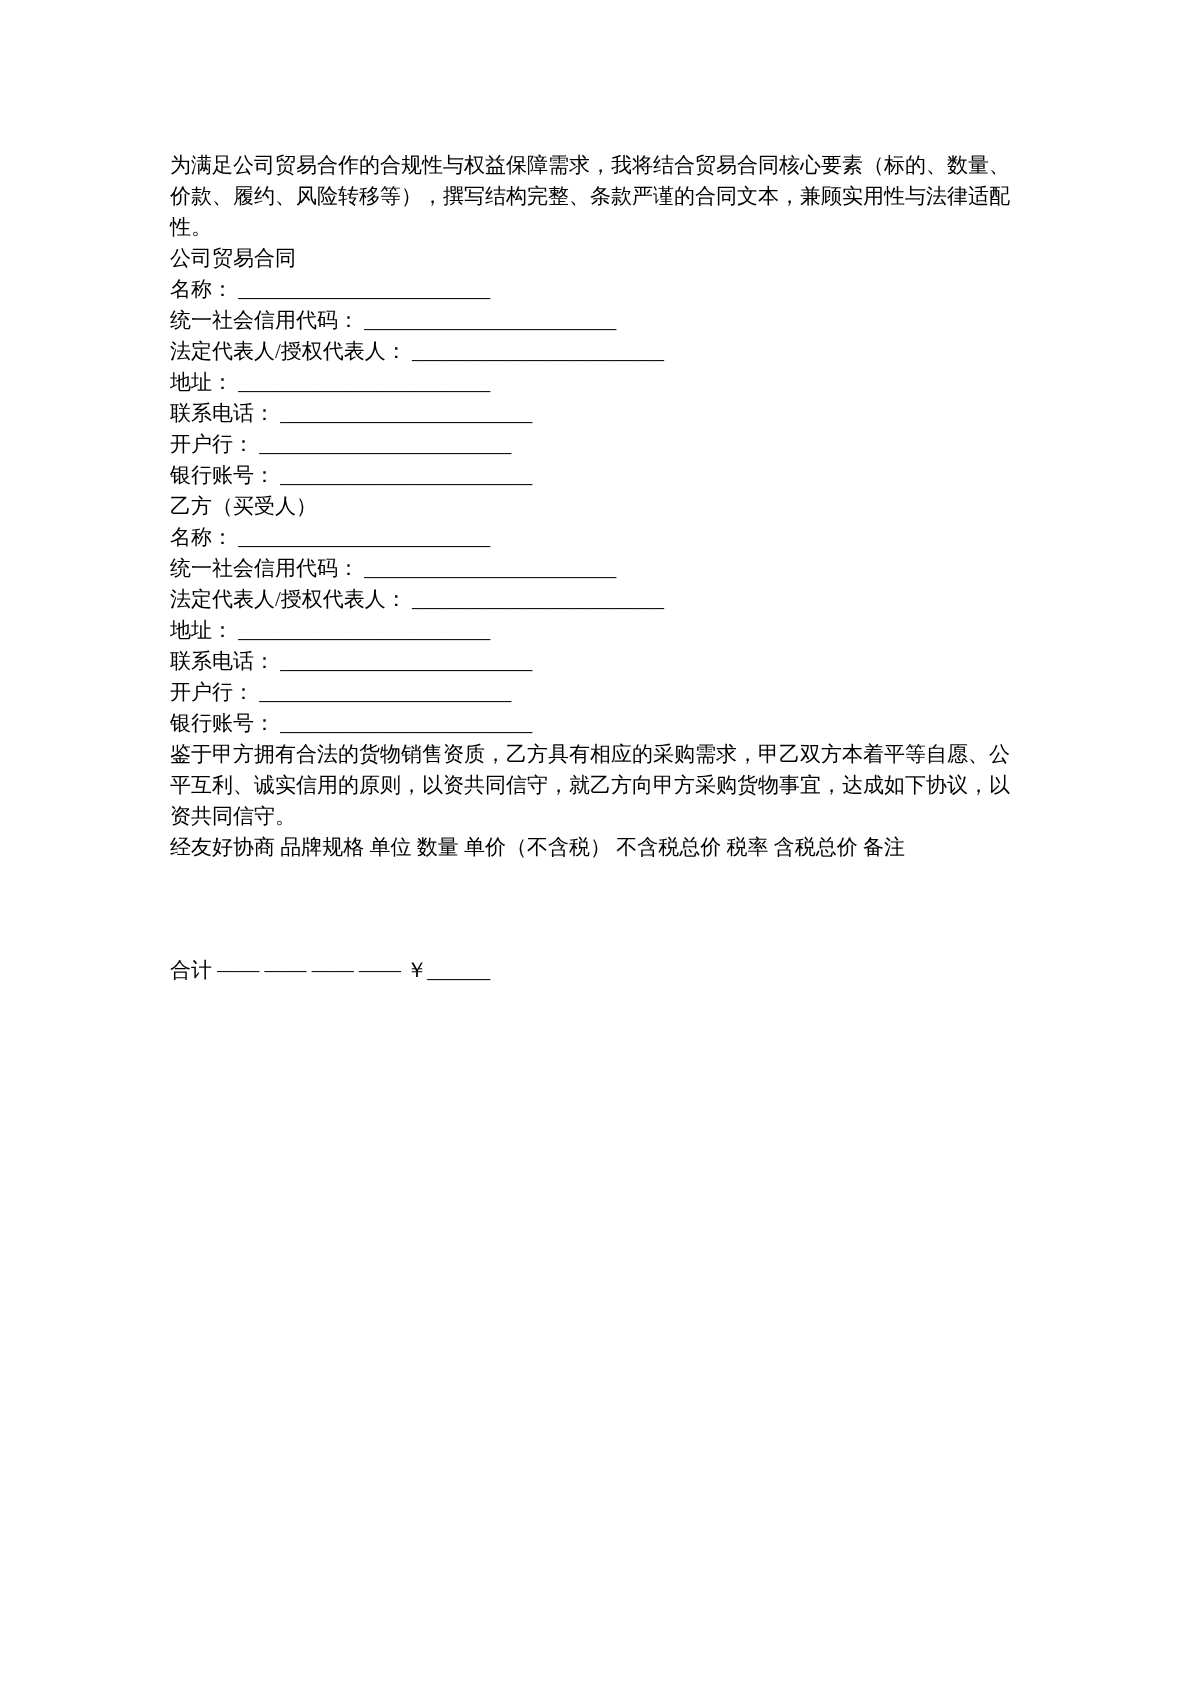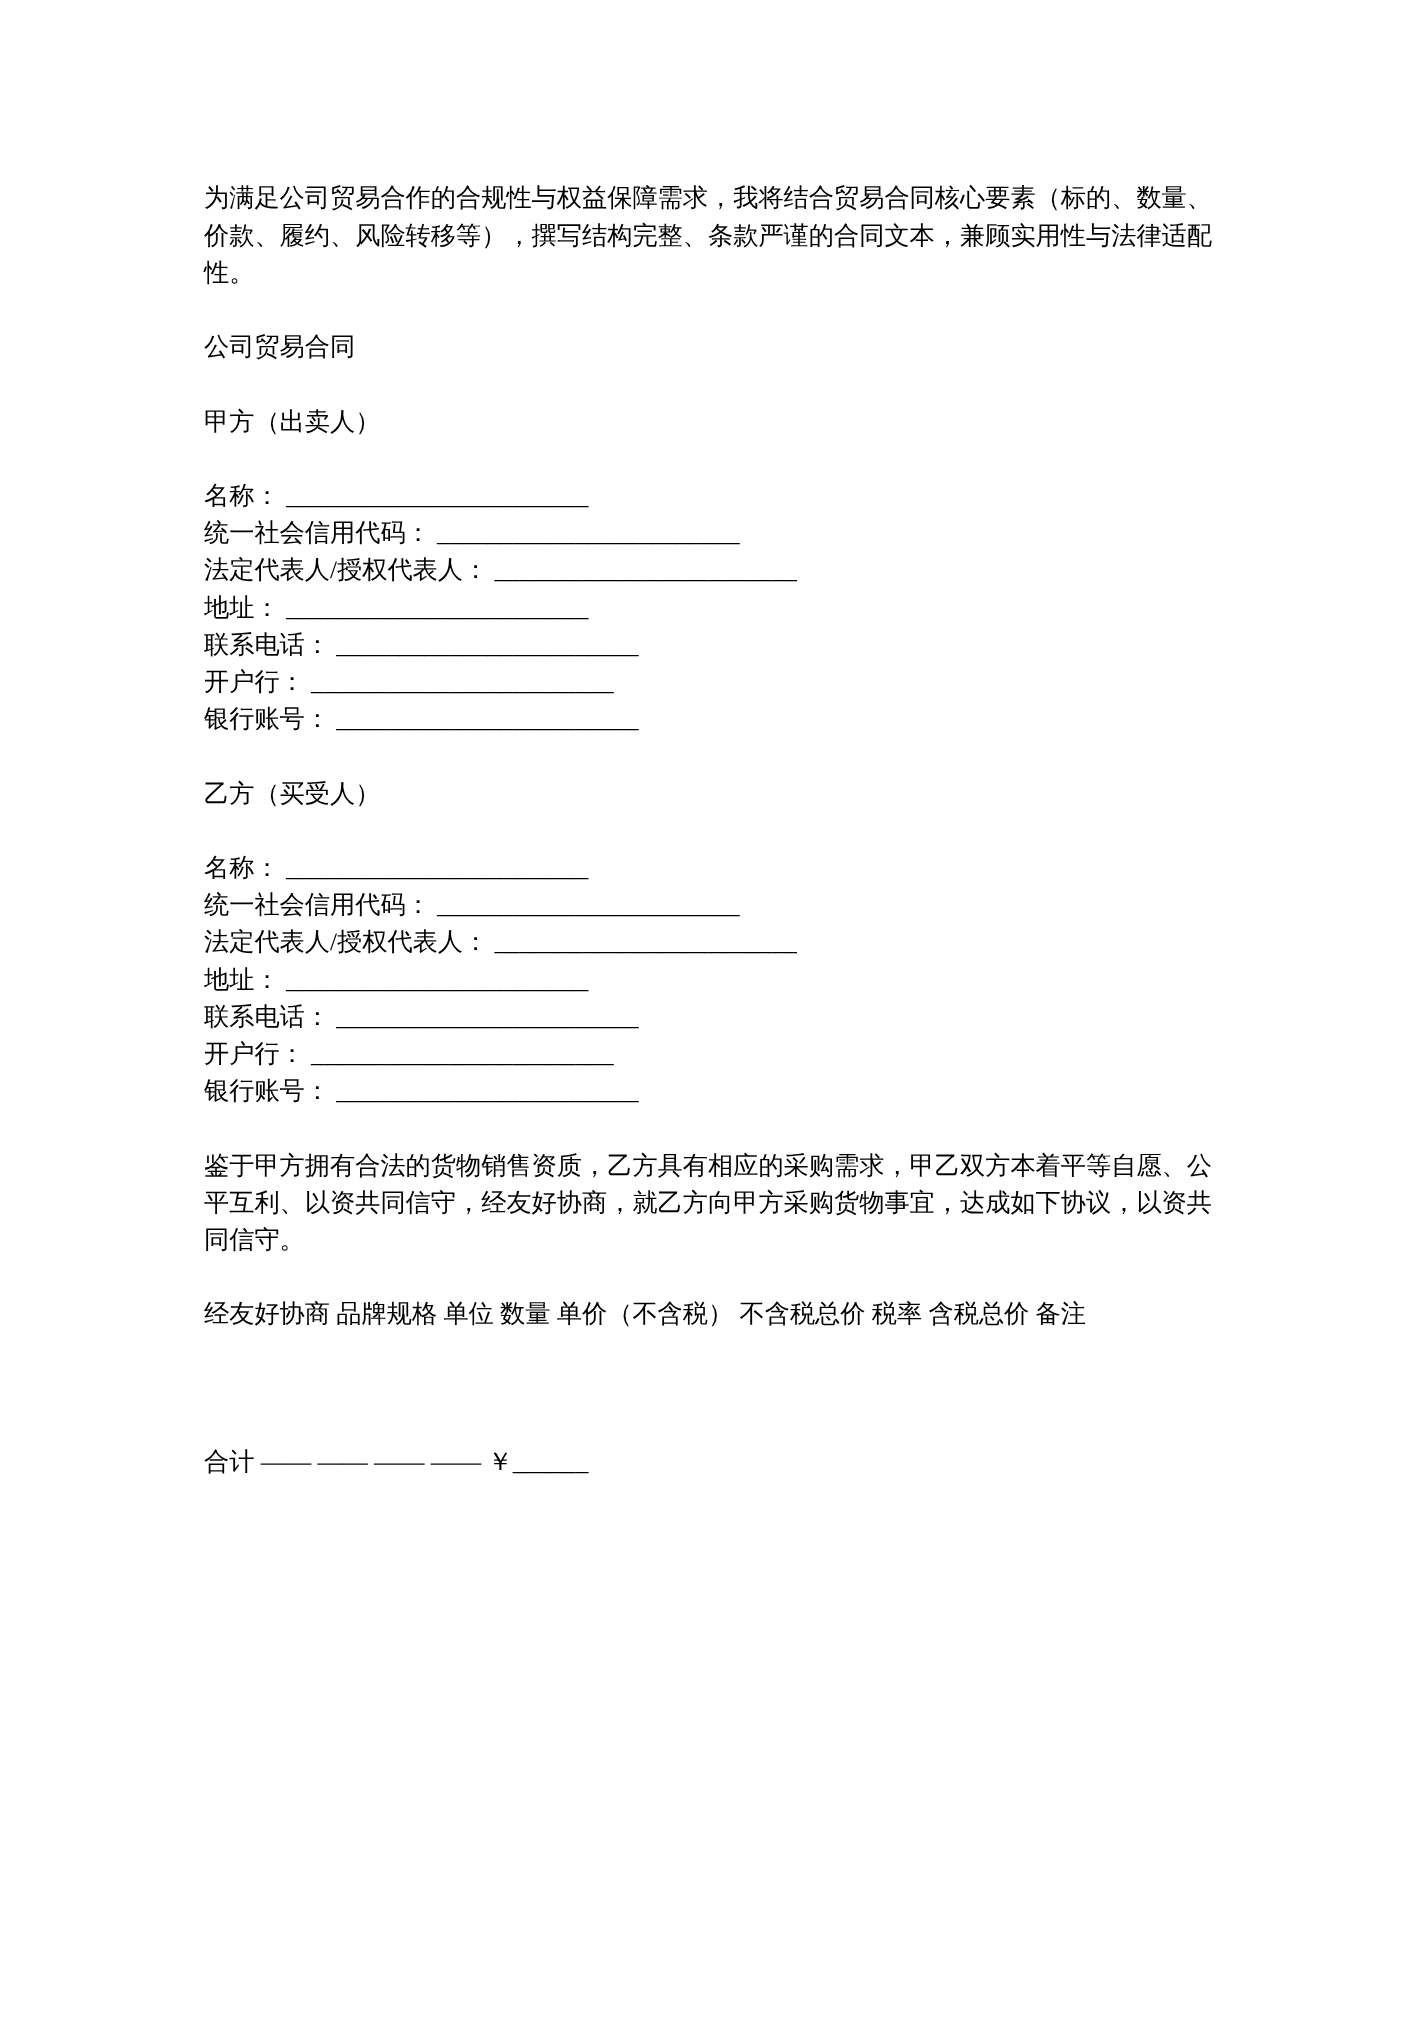--- a/index.html
+++ b/index.html
@@ -13,55 +13,54 @@
     line-height: 31px;
   }
   .page {
     width: 1190px;
     height: 1683px;
     background: #ffffff;
     padding: 150px 168px 12px 170px;
     overflow: hidden;
   }
   p { margin: 0; }
-  .gap  { margin-top: 31px; }   
+  .gap  { }   
   .gap2 { margin-top: 92px; }   
 </style>
 </head>
 <body>
 
 <div class="page">
 
   <p>为满足公司贸易合作的合规性与权益保障需求，我将结合贸易合同核心要素（标的、数量、价款、履约、风险转移等），撰写结构完整、条款严谨的合同文本，兼顾实用性与法律适配性。</p>
 
   <p class="gap">公司贸易合同</p>
 
 
   <div>
-    <p class="gap">甲方（出卖人）</p>
     <p class="gap">名称： ________________________</p>
     <p>统一社会信用代码： ________________________</p>
     <p>法定代表人/授权代表人： ________________________</p>
     <p>地址： ________________________</p>
     <p>联系电话： ________________________</p>
     <p>开户行： ________________________</p>
     <p>银行账号： ________________________</p>
   </div>
 
   <div>
     <p class="gap">乙方（买受人）</p>
     <p class="gap">名称： ________________________</p>
     <p>统一社会信用代码： ________________________</p>
     <p>法定代表人/授权代表人： ________________________</p>
     <p>地址： ________________________</p>
     <p>联系电话： ________________________</p>
     <p>开户行： ________________________</p>
     <p>银行账号： ________________________</p>
   </div>
 
-  <p class="gap">鉴于甲方拥有合法的货物销售资质，乙方具有相应的采购需求，甲乙双方本着平等自愿、公平互利、以资共同信守，经友好协商，就乙方向甲方采购货物事宜，达成如下协议，以资共同信守。</p>
+  <p class="gap">鉴于甲方拥有合法的货物销售资质，乙方具有相应的采购需求，甲乙双方本着平等自愿、公平互利、诚实信用的原则，以资共同信守，就乙方向甲方采购货物事宜，达成如下协议，以资共同信守。</p>
 
   <div>
     <p class="gap">经友好协商 品牌规格 单位 数量 单价（不含税） 不含税总价 税率 含税总价 备注</p>
     <p class="gap2">合计 —— —— —— —— ￥______</p>
   </div>
 
 </div>
 
 </body></html>

